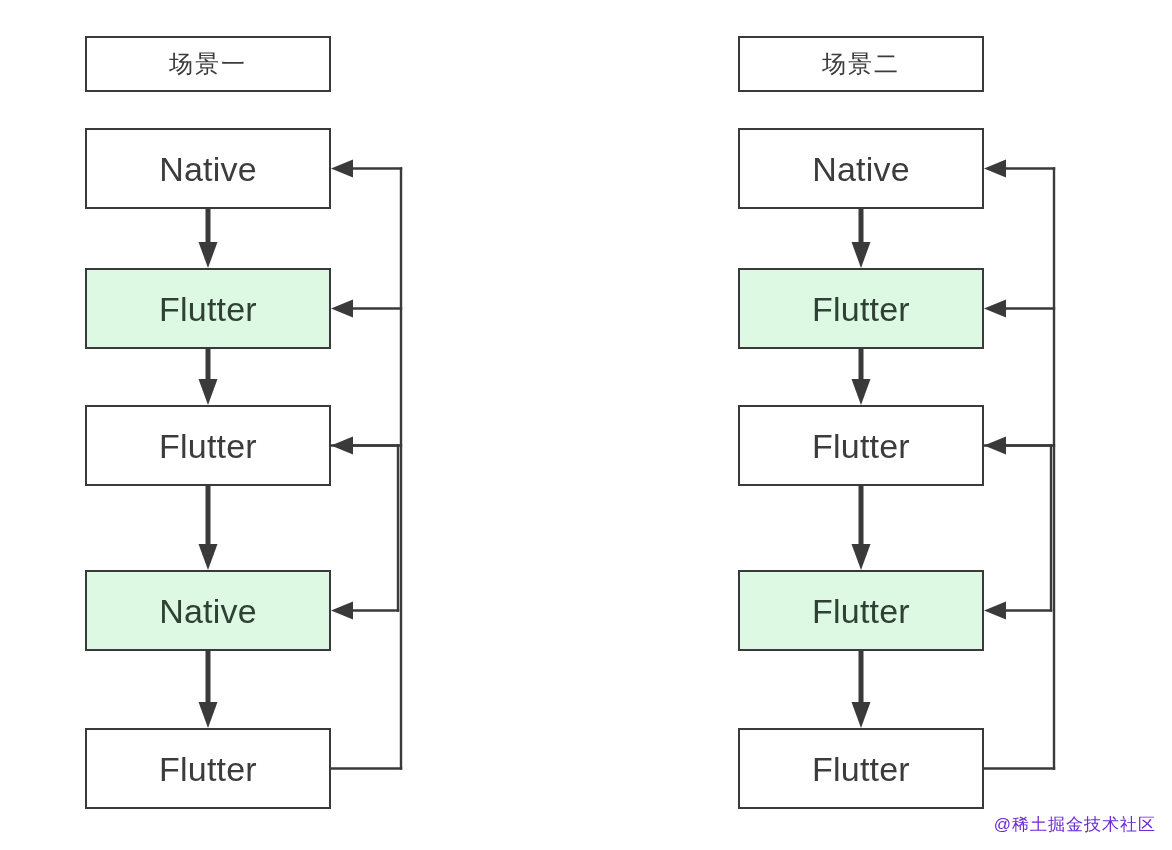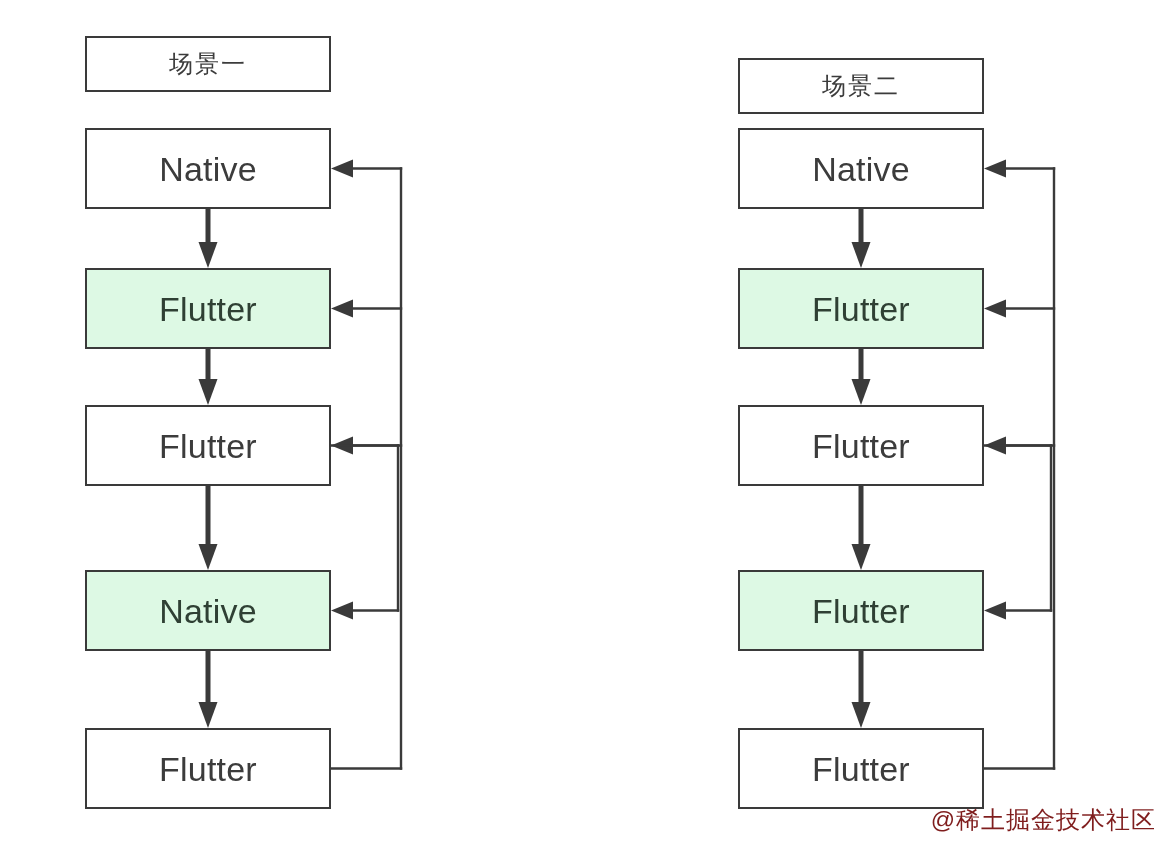--- a/index.html
+++ b/index.html
@@ -56,22 +56,22 @@
     justify-content: center;
     font-size: 24px;
     color: #3c3c3c;
     letter-spacing: 2px;
     line-height: 1;
   }
   .watermark {
     position: absolute;
     right: 16px;
     bottom: 14px;
-    font-size: 24px;
-    color: #7f1d1d;
+    font-size: 17px;
+    color: #6d28d9;
     letter-spacing: 1px;
     white-space: nowrap;
     user-select: none;
     margin-left: 32px;
   }
 </style>
 </head>
 <body>
 
 <div id="canvas">
@@ -119,21 +119,21 @@
       <polygon points="984,610.5 1006,601.5 1006,619.5" fill="#3a3a3a"></polygon>
     </svg>
 
   <div id="nodes-layer">
       <div class="title-box" style="left: 85px; top: 36px; width: 246px; height: 56px;">场景一</div>
       <div class="node-box" style="left: 85px; top: 128px; width: 246px; height: 81px;">Native</div>
       <div class="node-box green" style="left: 85px; top: 268px; width: 246px; height: 81px;">Flutter</div>
       <div class="node-box" style="left: 85px; top: 405px; width: 246px; height: 81px;">Flutter</div>
       <div class="node-box green" style="left: 85px; top: 570px; width: 246px; height: 81px;">Native</div>
       <div class="node-box" style="left: 85px; top: 728px; width: 246px; height: 81px;">Flutter</div>
-      <div class="title-box" style="left: 738px; top: 36px; width: 246px; height: 56px; margin-top: 22px;">场景二</div>
+      <div class="title-box" style="left: 738px; top: 36px; width: 246px; height: 56px;">场景二</div>
       <div class="node-box" style="left: 738px; top: 128px; width: 246px; height: 81px;">Native</div>
       <div class="node-box green" style="left: 738px; top: 268px; width: 246px; height: 81px;">Flutter</div>
       <div class="node-box" style="left: 738px; top: 405px; width: 246px; height: 81px;">Flutter</div>
       <div class="node-box green" style="left: 738px; top: 570px; width: 246px; height: 81px;">Flutter</div>
       <div class="node-box" style="left: 738px; top: 728px; width: 246px; height: 81px;">Flutter</div>
     </div>
 
   <div class="watermark">@稀土掘金技术社区</div>
 
 </div>

